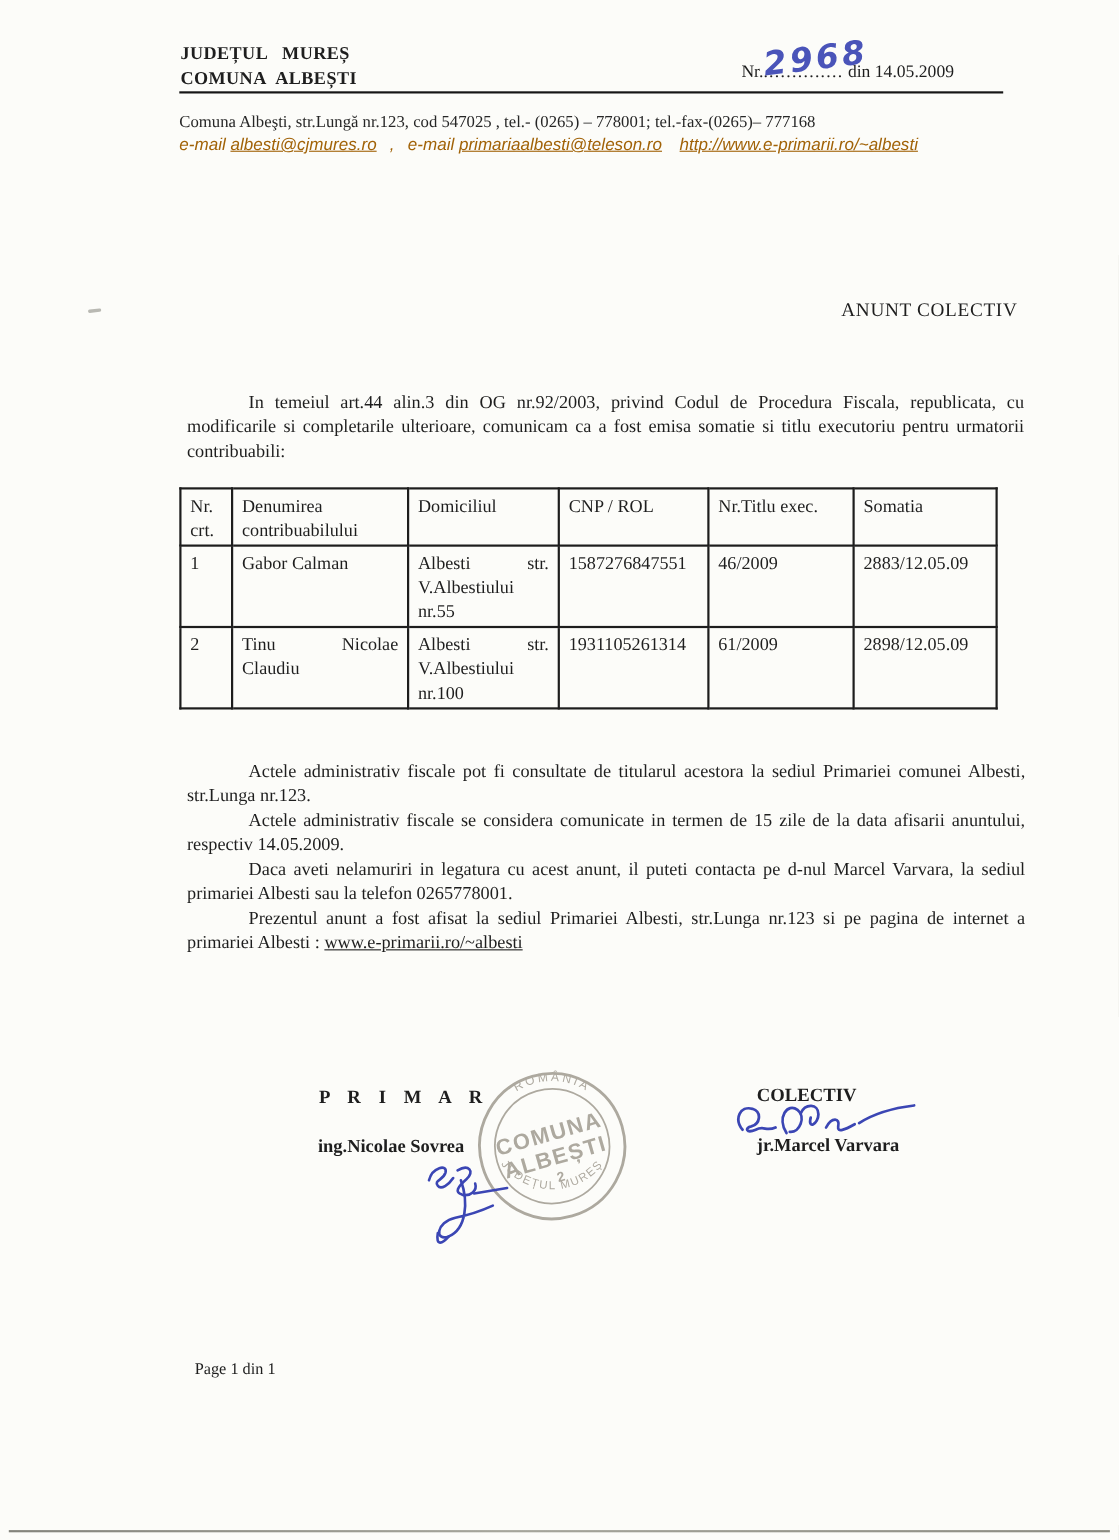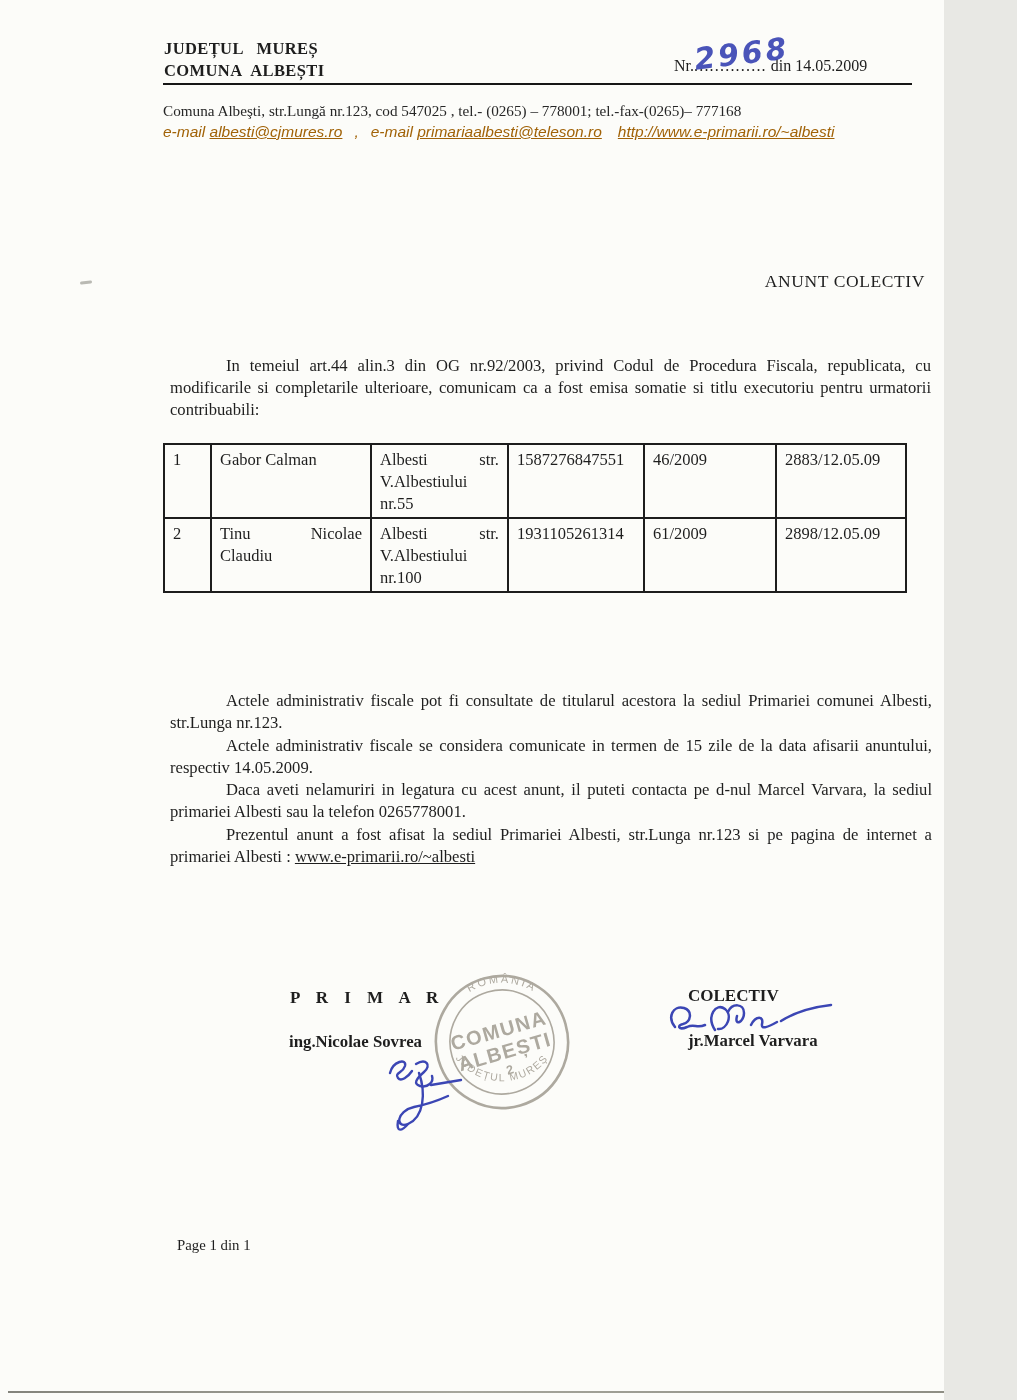--- a/index.html
+++ b/index.html
@@ -1,17 +1,17 @@
 <!DOCTYPE html>
 <html><head>
 <meta charset="utf-8">
 <style>
   html,body{margin:0;padding:0;}
   body{width:1017px;height:1400px;background:#e8e8e4;font-family:"Liberation Serif",serif;}
-  .page{position:relative;width:944px;height:1400px;background:#fcfcf9;overflow:hidden;color:#1e1e1e;}
+  .page{position:relative;width:1017px;height:1400px;background:#fcfcf9;overflow:hidden;color:#1e1e1e;}
 
   
   .hdr-left{position:absolute;left:164px;top:38px;font-weight:bold;font-size:16.5px;line-height:22px;letter-spacing:.4px;}
   .hdr-left .l1{word-spacing:9px;}
   .hdr-left .l2{word-spacing:5px;}
   .hdr-right{position:absolute;left:674px;top:57px;font-size:16px;white-space:nowrap;}
   .dots{letter-spacing:1.2px;}
   .hand-number{position:absolute;left:694px;top:36px;font-family:"DejaVu Sans",sans-serif;font-style:italic;
     font-size:30px;color:#3b46b4;transform:rotate(-7deg);letter-spacing:3px;font-weight:bold;opacity:.92;}
   .hdr-rule{position:absolute;left:163px;top:83px;width:749px;height:2.4px;background:#161616;}
@@ -86,20 +86,28 @@
   <table class="anexa">
     <colgroup>
       <col style="width:47px">
         <col style="width:160px">
         <col style="width:137px">
       <col style="width:136px">
         <col style="width:132px">
         <col style="width:130px">
     </colgroup>
     <tbody>
+        <tr class="hrow">
+      <td>Nr. crt.</td>
+      <td>Denumirea contribuabilului</td>
+      <td>Domiciliul</td>
+      <td>CNP / ROL</td>
+      <td>Nr.Titlu exec.</td>
+      <td>Somatia</td>
+    </tr>
     <tr class="row1">
       <td>1</td>
       <td class="jcell">Gabor Calman</td>
       <td class="jcell">Albesti str. V.Albestiului nr.55</td>
       <td>1587276847551</td>
       <td>46/2009</td>
       <td>2883/12.05.09</td>
     </tr>
     <tr class="row2">
       <td>2</td>

